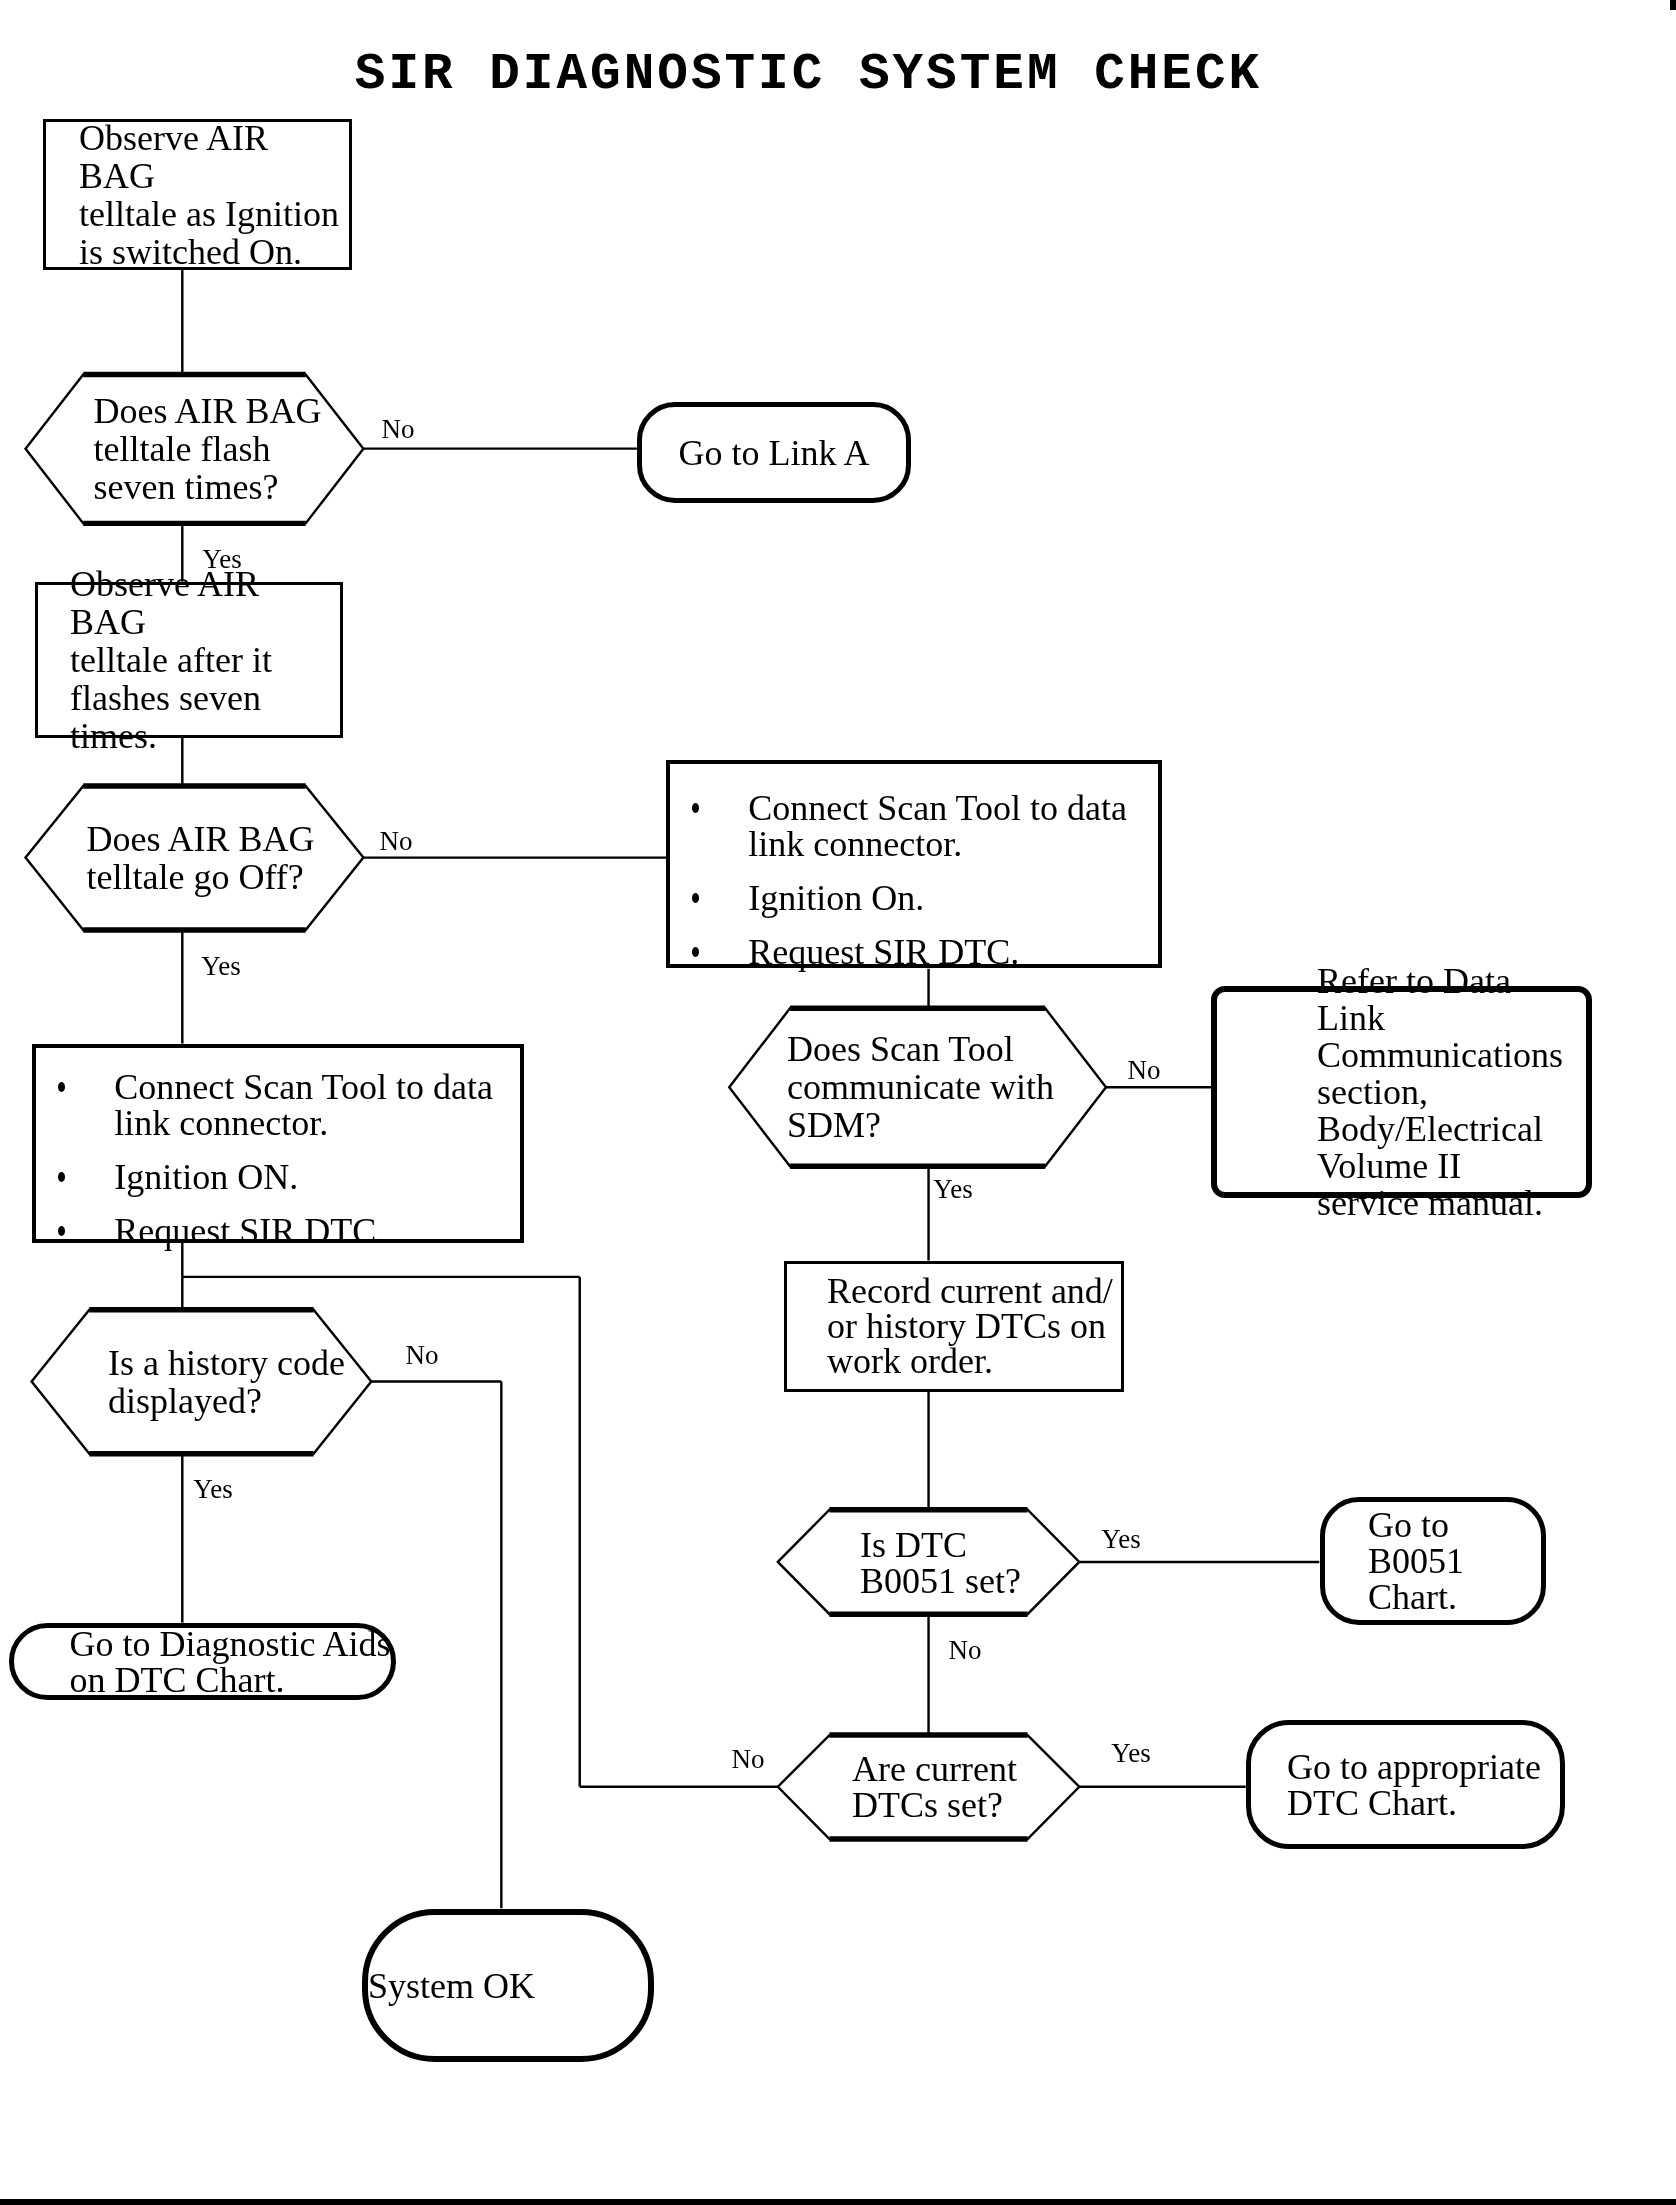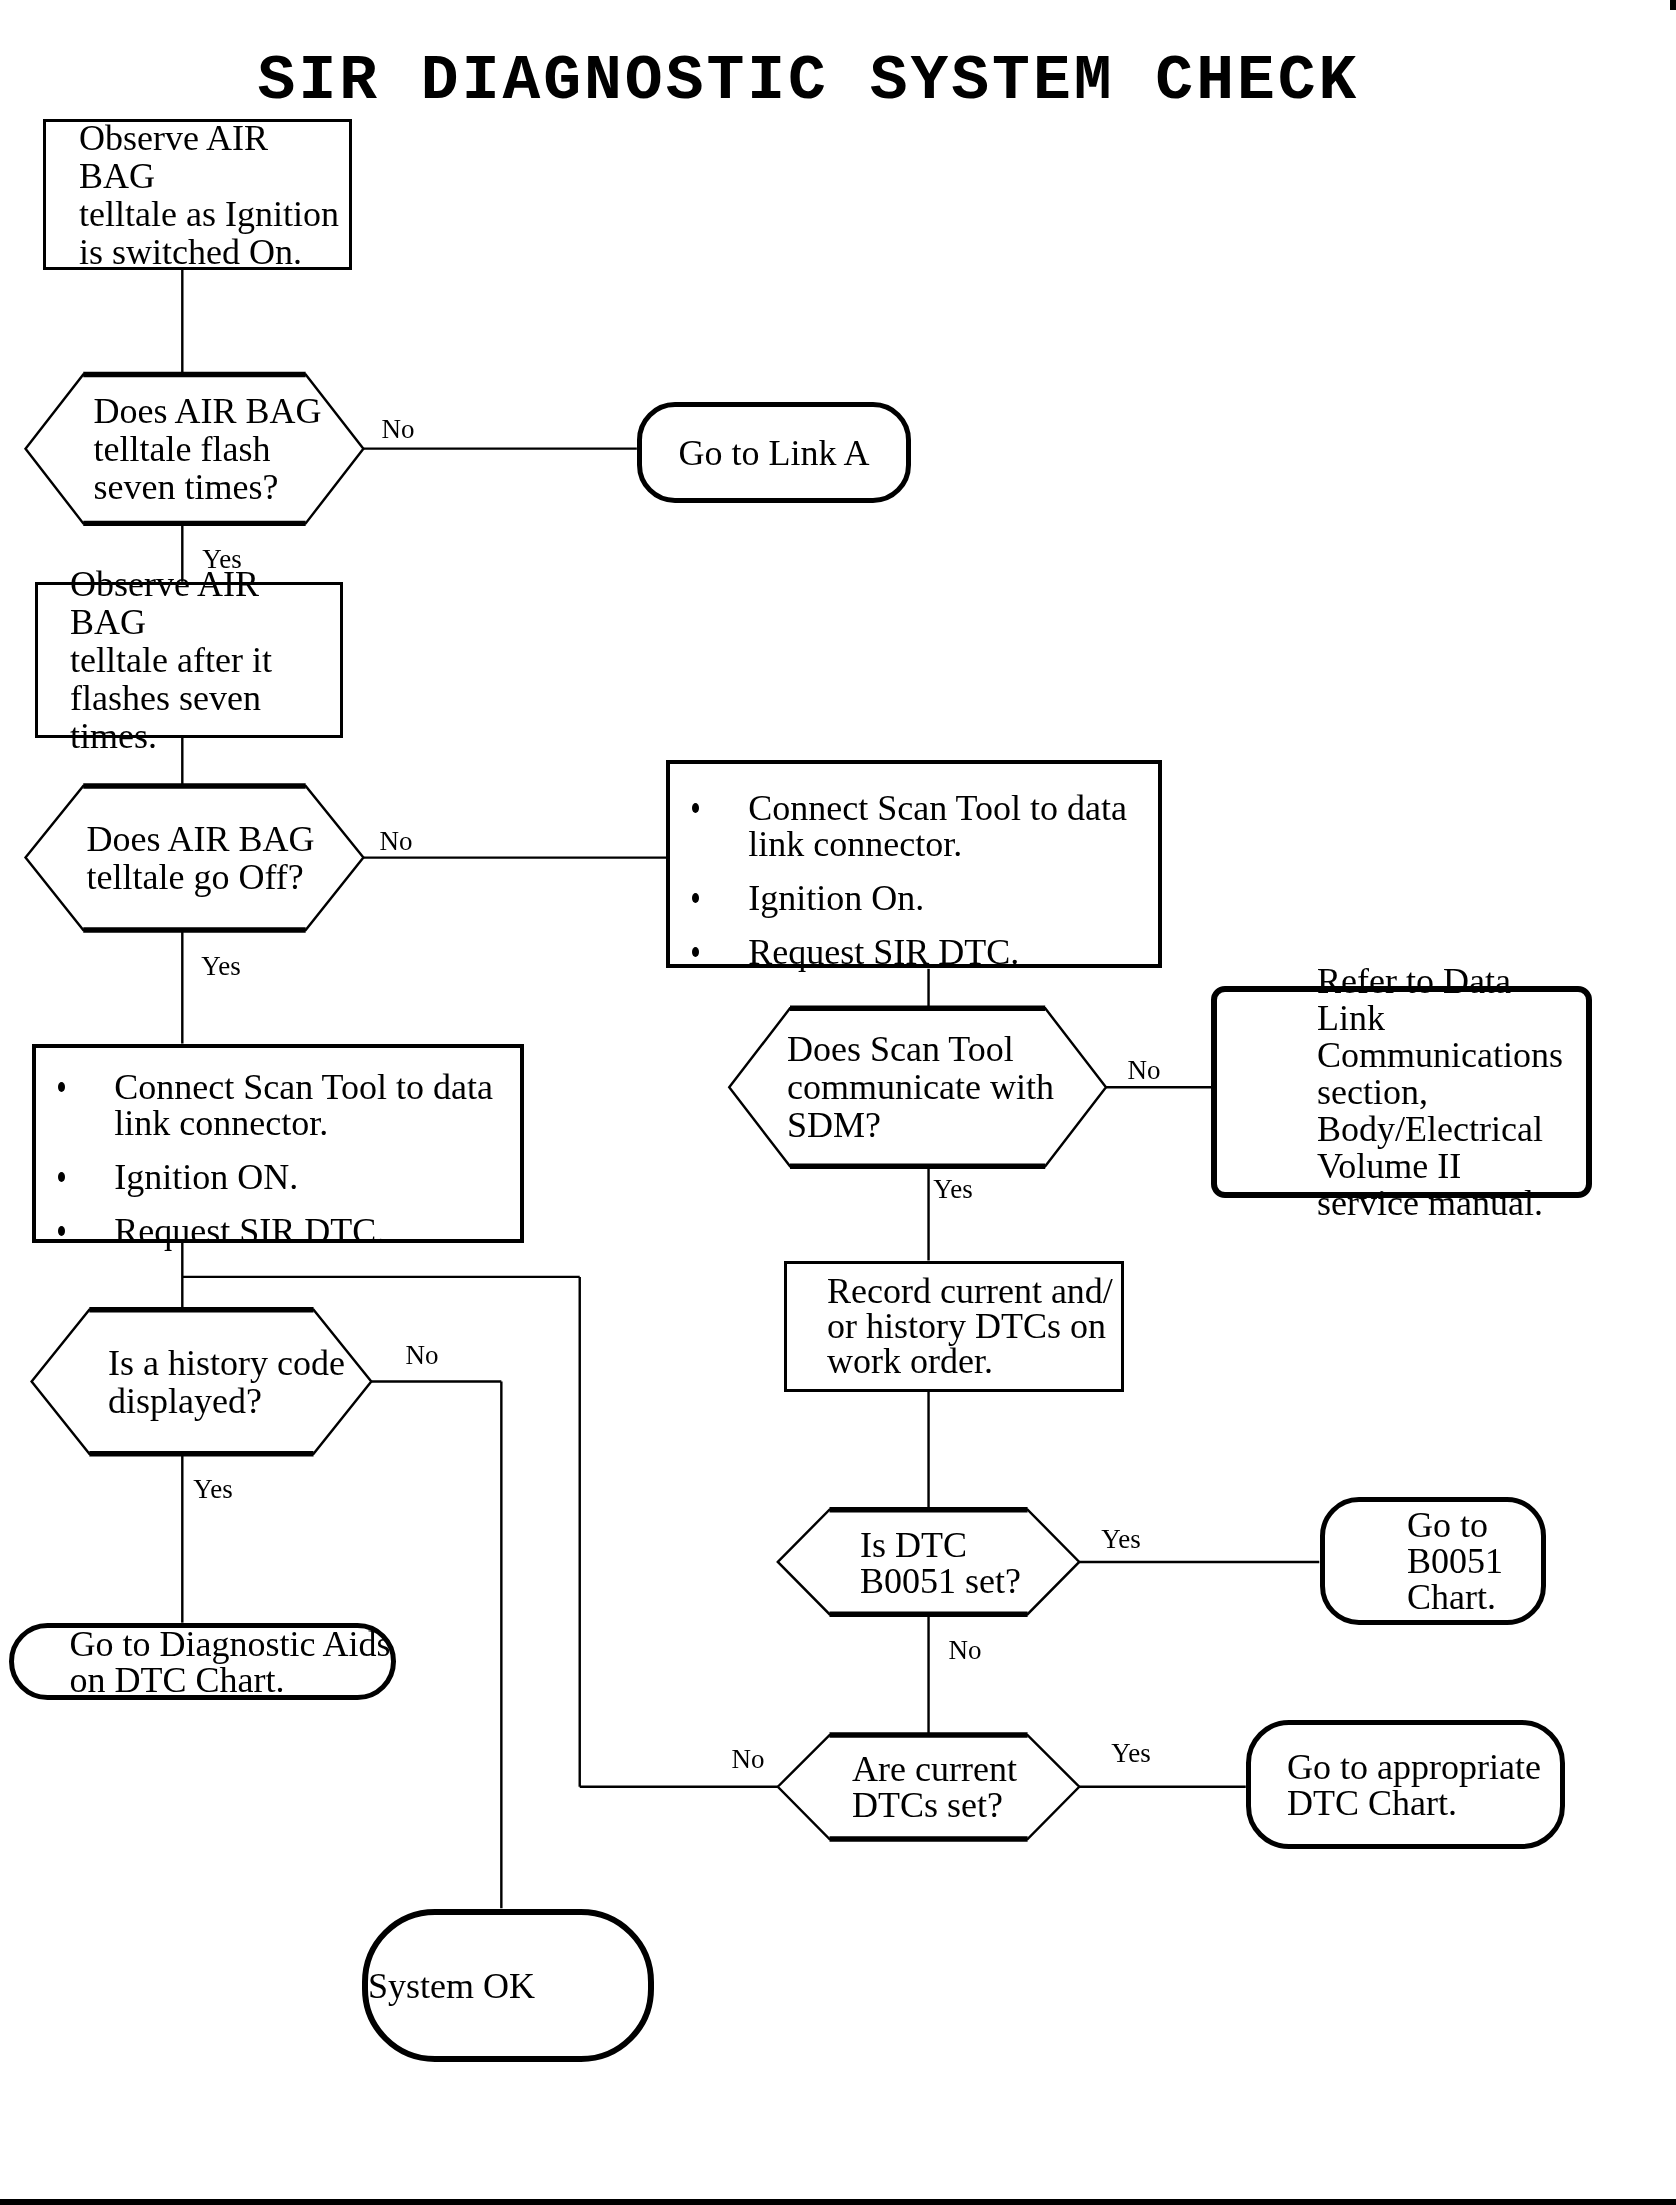--- a/index.html
+++ b/index.html
@@ -12,21 +12,21 @@
   .rect{border:3px solid #000;background:#fff;}
   .rect.bullets{border-width:4.3px;justify-content:flex-start;}
   .stadium{border:6px solid #000;background:#fff;}
   .hexnode{background:transparent;}
   .txt{white-space:pre-line;font-size:36px;line-height:38px;}
   .center .txt{text-align:center;}
   .label{position:absolute;transform:translate(-50%,-50%);font-size:27px;line-height:27px;white-space:nowrap;}
   .title{
     position:absolute;left:0;top:46px;width:1617px;text-align:center;
     font-family:"Liberation Mono", monospace;font-weight:bold;
-    font-size:63px;letter-spacing:3px;white-space:nowrap;
+    font-size:51px;letter-spacing:3px;white-space:nowrap;
   }
   .bullet-item{display:flex;align-items:flex-start;margin-bottom:18px;}
   .dot{flex:0 0 auto;width:7.3px;height:10.3px;background:#000;border-radius:50%;margin-top:13.4px;}
   .bullet-item .txt{margin-left:49px;line-height:36px;}
   .bottom-bar{position:absolute;left:0;top:2199px;width:1676px;height:6px;background:#000;}
   .corner-mark{position:absolute;right:0;top:0;width:6px;height:9.7px;background:#000;}
 </style>
 </head>
 <body>
 
@@ -181,21 +181,21 @@
 Body/Electrical Volume II
 service manual.</div>
   </div>
 
   <div class="node stadium" style="left:8.5px;top:1623px;width:387px;height:77px;border-radius:53px;border-width:5.5px;padding-left:56px;">
     <div class="txt" style="line-height:36px;">Go to Diagnostic Aids
 on DTC Chart.</div>
   </div>
 
   <div class="node stadium" style="left:1320px;top:1497px;width:226px;height:128px;border-radius:39px;border-width:5.5px;padding-left:43px;">
-    <div class="txt" style="line-height:36px;margin-left:39px;">Go to B0051
+    <div class="txt" style="line-height:36px;">Go to B0051
 Chart.</div>
   </div>
 
   <div class="node stadium" style="left:1246px;top:1720px;width:319px;height:129px;border-radius:43px;border-width:5.5px;padding-left:36px;">
     <div class="txt" style="line-height:36px;">Go to appropriate
 DTC Chart.</div>
   </div>
 
   <div class="node stadium center" style="left:362px;top:1909px;width:292px;height:153px;border-radius:73px;align-items:flex-start;">
     <div class="txt">System OK</div>

